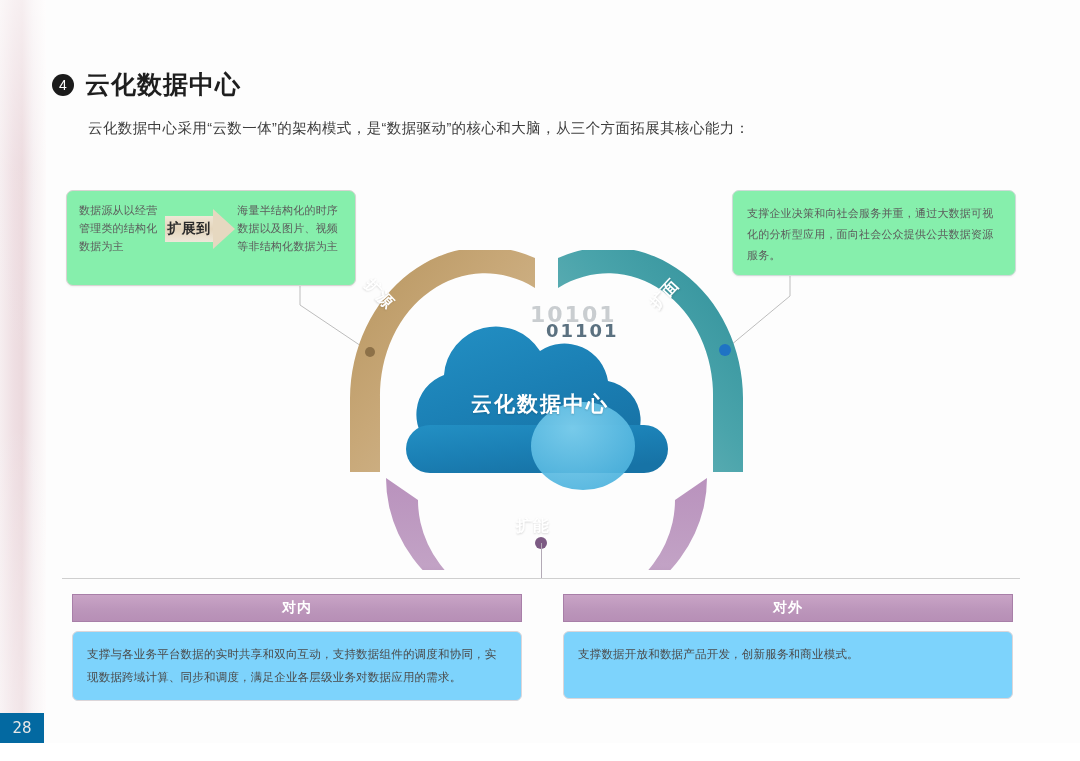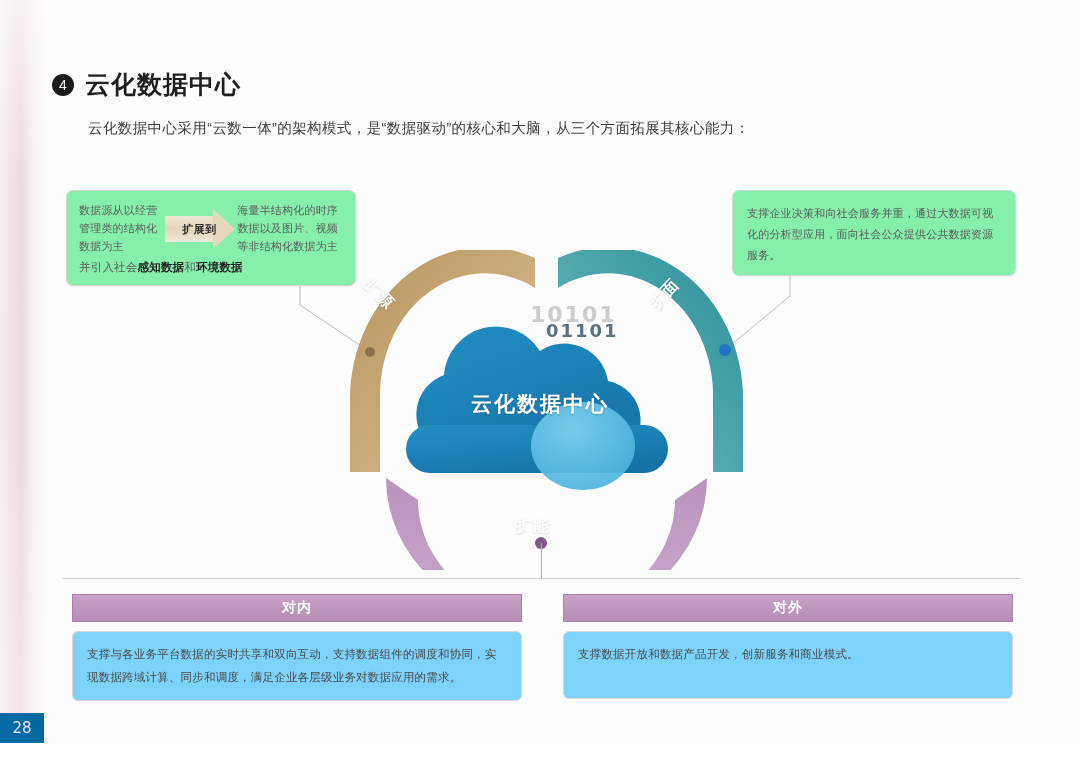--- a/index.html
+++ b/index.html
@@ -128,24 +128,24 @@
     position: absolute;
     left: 48px; top: 0;
     width: 0; height: 0;
     border-top: 20px solid transparent;
     border-bottom: 20px solid transparent;
     border-left: 22px solid #e6d8c0;
   }
   .arrow-label {
     position: relative;
     z-index: 2;
-    font-size: 11px;
+    font-size: 14px;
     font-weight: bold;
     color: #2b2b2b;
-    padding-left: 17px;
+    padding-left: 2px;
     letter-spacing: 0.5px;
   }
 
   .callout-bottom {
     font-size: 11.5px;
     color: #5b5b5b;
     letter-spacing: 0.2px;
     padding-top: 3px;
   }
   .callout-bottom b { color: #1f1f1f; font-weight: bold; }
@@ -313,23 +313,20 @@
 
   <div class="callout" id="callout-left">
     <div class="callout-row">
       <div class="callout-col">数据源从以经营管理类的结构化数据为主</div>
       <div class="arrow-chip">
         <div class="arrow-body"></div>
         <div class="arrow-head"></div>
         <span class="arrow-label">扩展到</span>
       </div>
       <div class="callout-col right">海量半结构化的时序数据以及图片、视频等非结构化数据为主</div>
-    </div>
-    <div class="callout-bottom">
-      <span>并引入社会</span><b>感知数据</b><span>和</span><b>环境数据</b>
     </div>
   </div>
 
   <div class="callout" id="callout-right">
     <p>支撑企业决策和向社会服务并重，通过大数据可视化的分析型应用，面向社会公众提供公共数据资源服务。</p>
   </div>
 
   <div id="diagram">
 
     <svg width="420" height="320" viewBox="0 0 420 320" style="position:absolute;left:0;top:0;">

